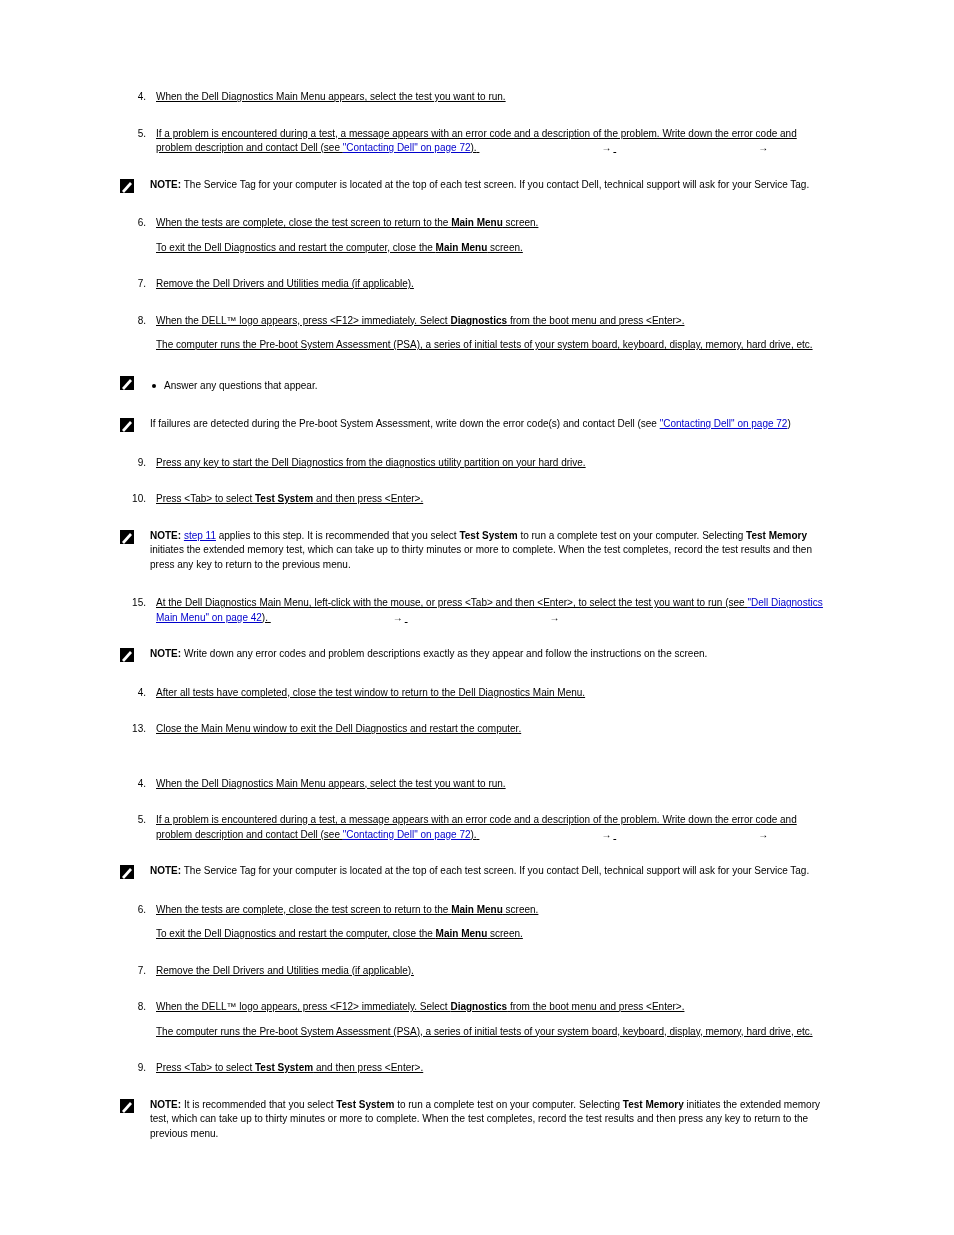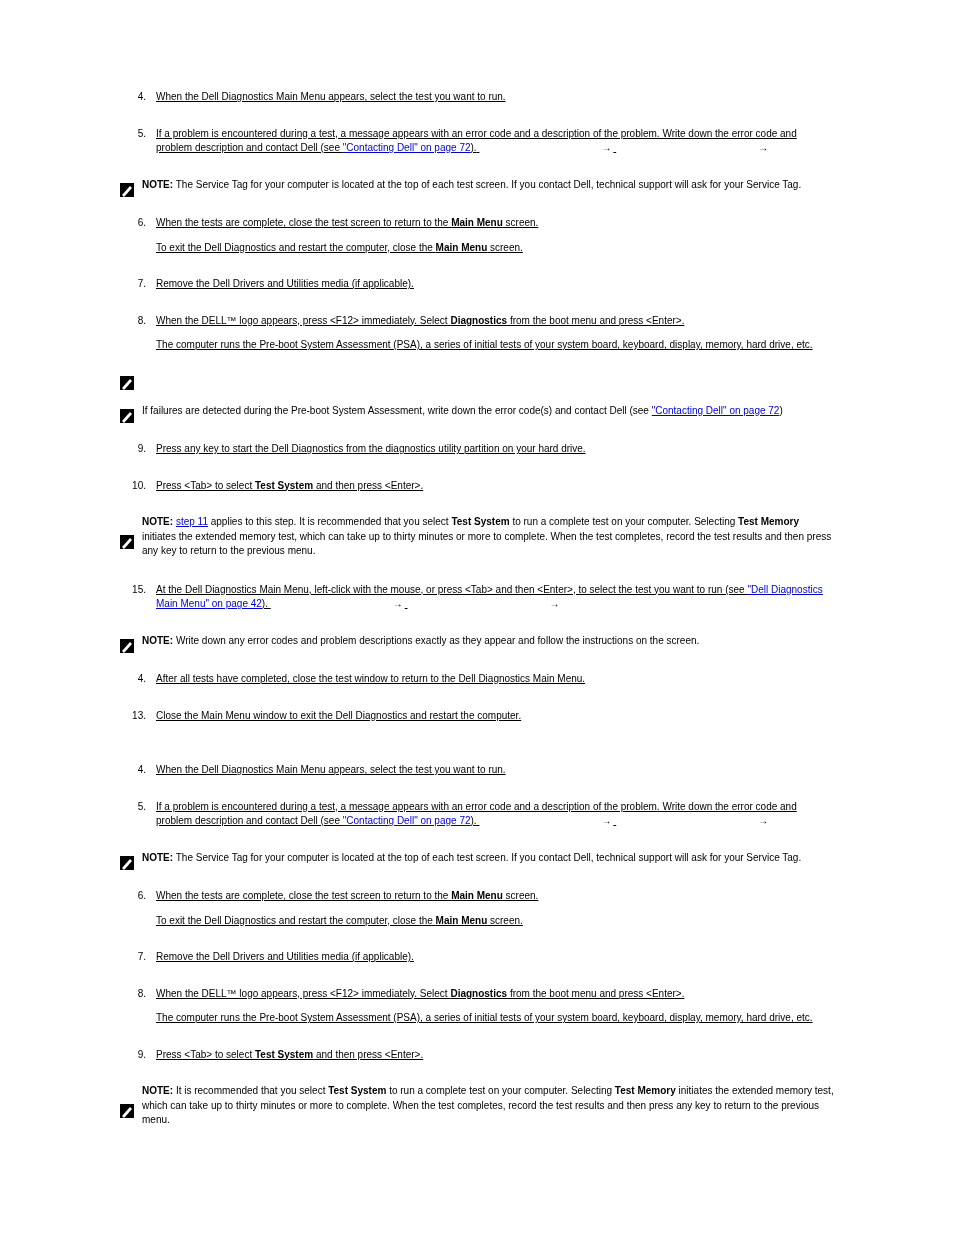--- a/index.html
+++ b/index.html
@@ -43,22 +43,23 @@
   a.link {
     color: #0000cc;
     text-decoration: underline;
   }
   .arrow {
     display: inline-block;
     padding: 0 2px;
   }
   .note-row {
     display: flex;
-    align-items: center;
+    align-items: flex-start;
     margin: 0 0 14px 0;
+    gap: 8px;
   }
   .note-icon {
     width: 14px;
     height: 14px;
     flex: 0 0 14px;
     margin-top: 1px;
   }
   .note-icon svg { display: block; }
   .note-text {
     margin-left: 8px;
@@ -157,20 +158,23 @@
   </ol>
 
   <div class="note-row">
     <span class="note-icon">
       <svg viewBox="0 0 14 14">
           <rect x="0" y="0" width="14" height="14" fill="#000"></rect>
           <path d="M2 12 L10 3 L12 5 L4 14 Z" fill="#fff"></path>
         </svg>
     </span>
     <div class="note-text">
+      <ul class="bullets">
+        <li>Answer any questions that appear.</li>
+      </ul>
     </div>
   </div>
 
   <div class="note-row">
     <span class="note-icon">
       <svg viewBox="0 0 14 14">
           <rect x="0" y="0" width="14" height="14" fill="#000"></rect>
           <path d="M2 12 L10 3 L12 5 L4 14 Z" fill="#fff"></path>
         </svg>
     </span>

